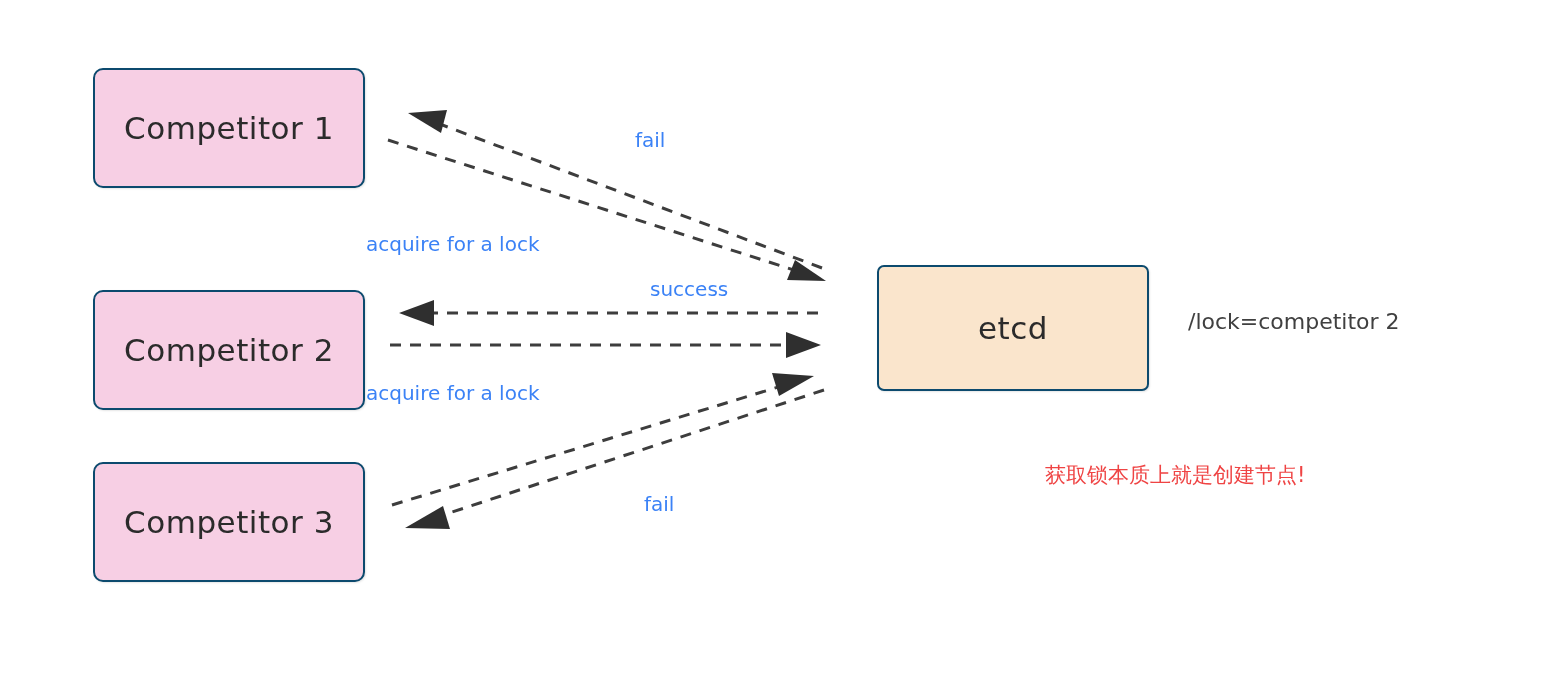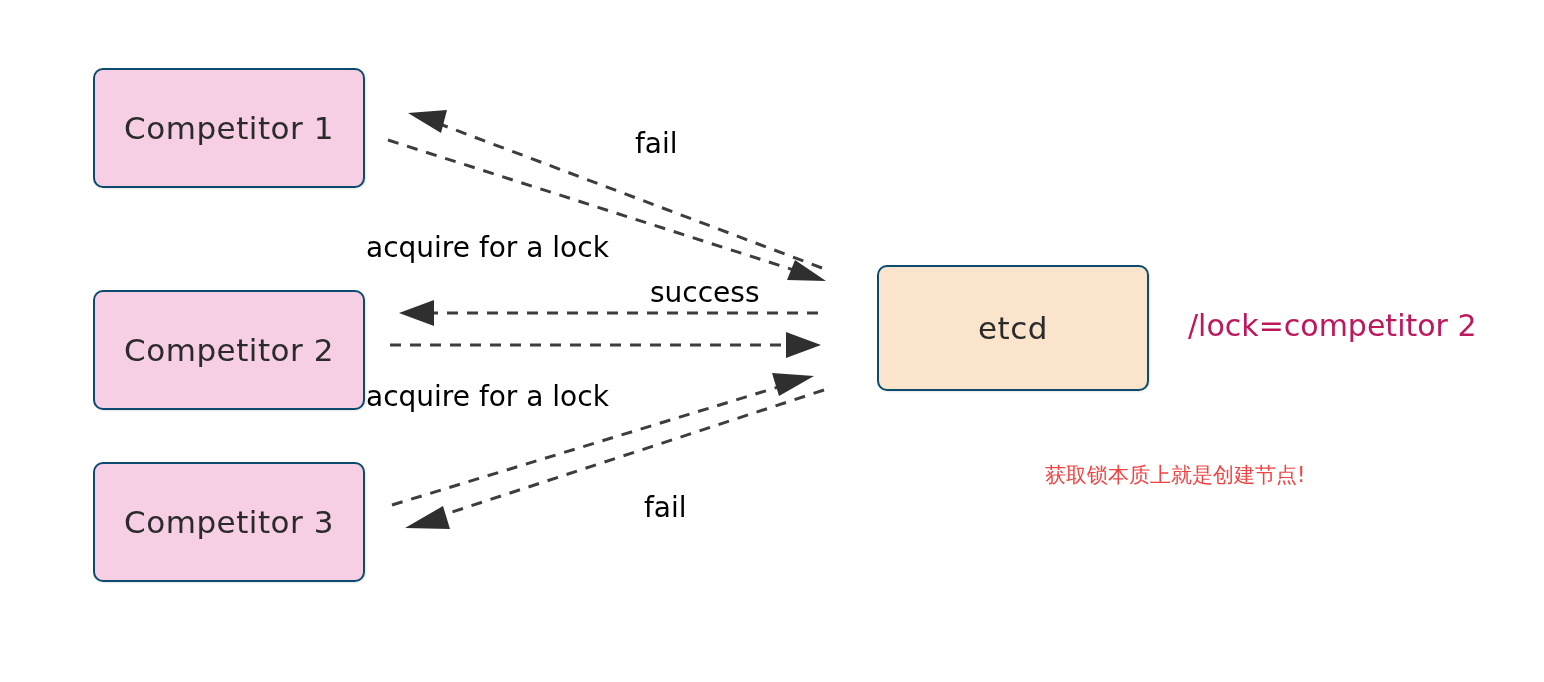--- a/index.html
+++ b/index.html
@@ -40,30 +40,30 @@
     height: 120px;
   }
   .node.store {
     background: #fae5cc;
     width: 272px;
     height: 126px;
   }
   .edge-label {
     position: absolute;
     font-family: "DejaVu Sans", sans-serif;
-    font-size: 28px;
-    color: #000000;
+    font-size: 20px;
+    color: #3b82f6;
     white-space: nowrap;
     line-height: 1;
   }
   .note {
     position: absolute;
     font-family: "DejaVu Sans", sans-serif;
-    font-size: 30px;
-    color: #be185d;
+    font-size: 22px;
+    color: #404040;
     white-space: nowrap;
     line-height: 1;
   }
   .note.warn {
     color: #ef4444;
     font-size: 21px;
   }
   svg .dash {
     stroke: #3d3d3d;
     stroke-width: 3;
@@ -115,21 +115,21 @@
 </div>
 
 <div class="node competitor" style="left:93px; top:267px;margin-top:23px;">
   <span>Competitor 2</span>
 </div>
 
 <div class="node competitor" style="left:93px; top:462px;">
   <span>Competitor 3</span>
 </div>
 
-<div class="node store" style="left:877px; top:265px;">
+<div class="node store" style="left:877px; top:265px;border-radius:7px;">
   <span>etcd</span>
 </div>
 
 <div class="edge-label" style="left:635px; top:130px;">fail</div>
 
 <div class="edge-label" style="left:366px; top:234px;">acquire for a lock</div>
 
 <div class="edge-label" style="left:650px; top:279px;">success</div>
 
 <div class="edge-label" style="left:366px; top:383px;">acquire for a lock</div>

